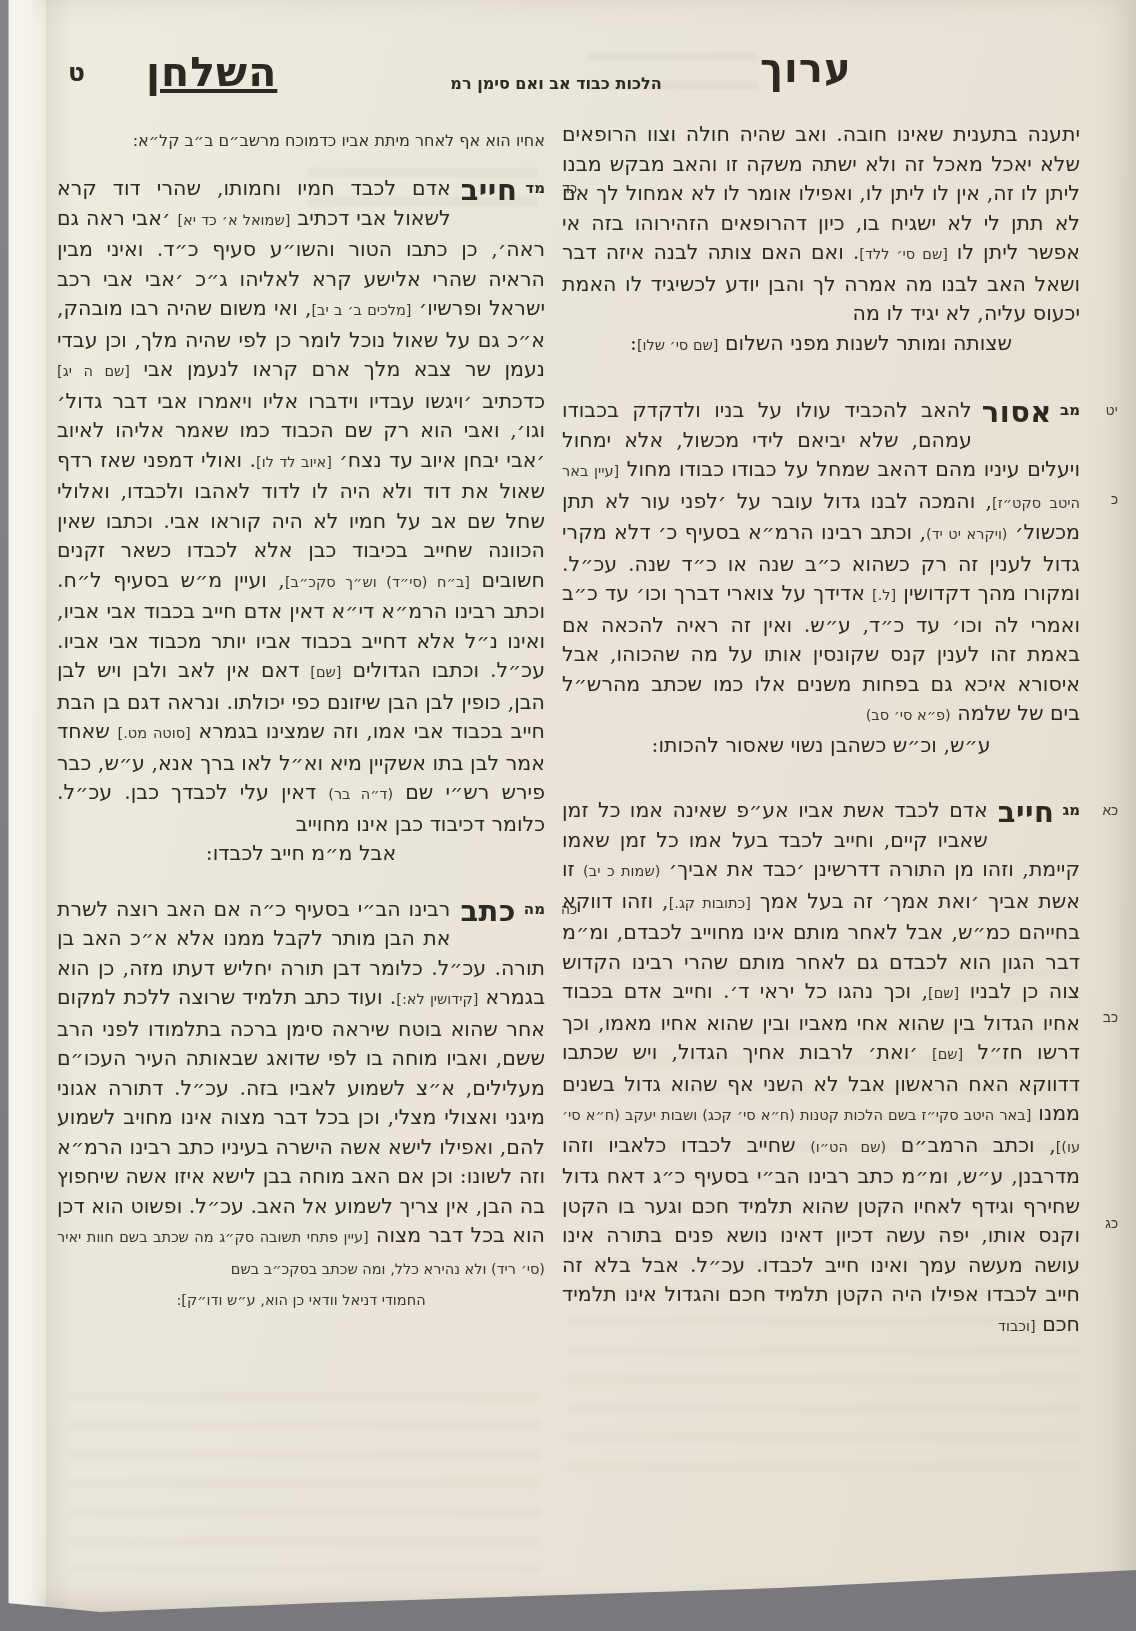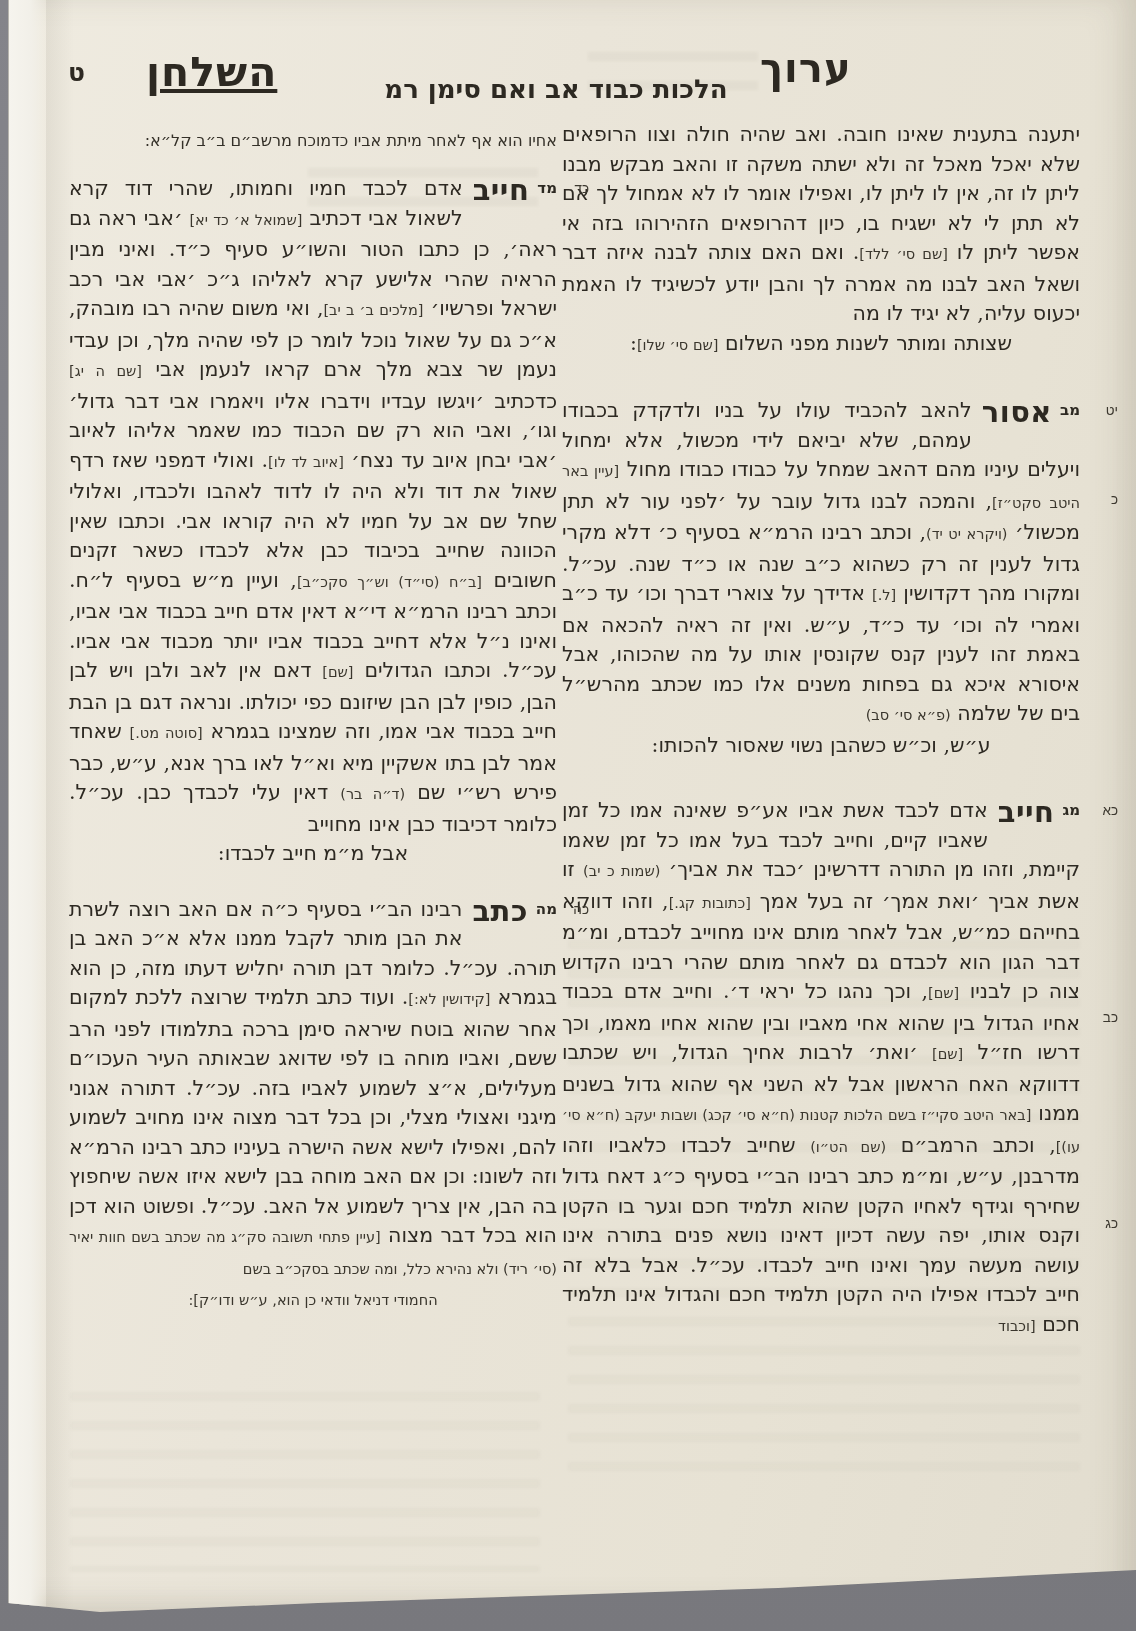--- a/index.html
+++ b/index.html
@@ -16,26 +16,26 @@
   .page-edge{position:absolute;left:0;top:0;bottom:0;width:38px;
     background:linear-gradient(to right,#f6f4ee 0%,#f2f0e9 55%,rgba(242,240,233,0) 100%);
     border-left:1px solid #b6b4ad;}
   .edge-shadow{position:absolute;left:38px;top:0;bottom:0;width:28px;
     background:linear-gradient(to right,rgba(90,84,70,.09),rgba(90,84,70,0));}
   .ghost{position:absolute;opacity:.5;filter:blur(1.6px);pointer-events:none;
     background:repeating-linear-gradient(to bottom,rgba(118,112,98,.12) 0 9px,rgba(0,0,0,0) 9px 29px);}
   
   .masthead-right{position:absolute;top:44px;left:752px;font-size:40px;font-weight:bold;letter-spacing:1px;}
   .masthead-left{position:absolute;top:48px;left:138px;font-size:41px;font-weight:bold;letter-spacing:1px;text-decoration:underline;}
-  .chapter-title{position:absolute;top:74px;left:348px;width:400px;text-align:center;font-size:26px;font-weight:bold;}
+  .chapter-title{position:absolute;top:74px;left:348px;width:400px;text-align:center;font-size:16px;font-weight:bold;}
   .page-letter{position:absolute;top:58px;left:60px;font-size:25px;font-weight:bold;}
   
   .col{position:absolute;font-size:20.5px;line-height:29.5px;text-align:justify;}
   .col-right{top:120px;right:56px;width:518px;}
-  .col-left{top:128px;left:61px;width:488px;}
+  .col-left{top:128px;left:49px;width:488px;}
   .para{position:relative;text-align:justify;}
   .para.seif{margin-top:36px;}
   .blk-s44{margin-top:20px !important;}
   .blk-s45{margin-top:26px !important;}
   .lead{float:right;height:58px;margin-left:10px;font-weight:bold;white-space:nowrap;}
   .lead-num{font-size:15px;vertical-align:7px;margin-left:8px;font-weight:bold;}
   .lead-word{font-size:29px;letter-spacing:.5px;}
   .cite{font-size:14.5px;font-family:"DejaVu Sans",sans-serif;color:#3a362d;}
   .rashi-block{font-size:16px;line-height:26px;color:#343028;font-family:"DejaVu Sans",sans-serif;margin-bottom:14px;}
   .rashi-block .cite,.rashi-block .run{font-family:"DejaVu Sans",sans-serif;}

